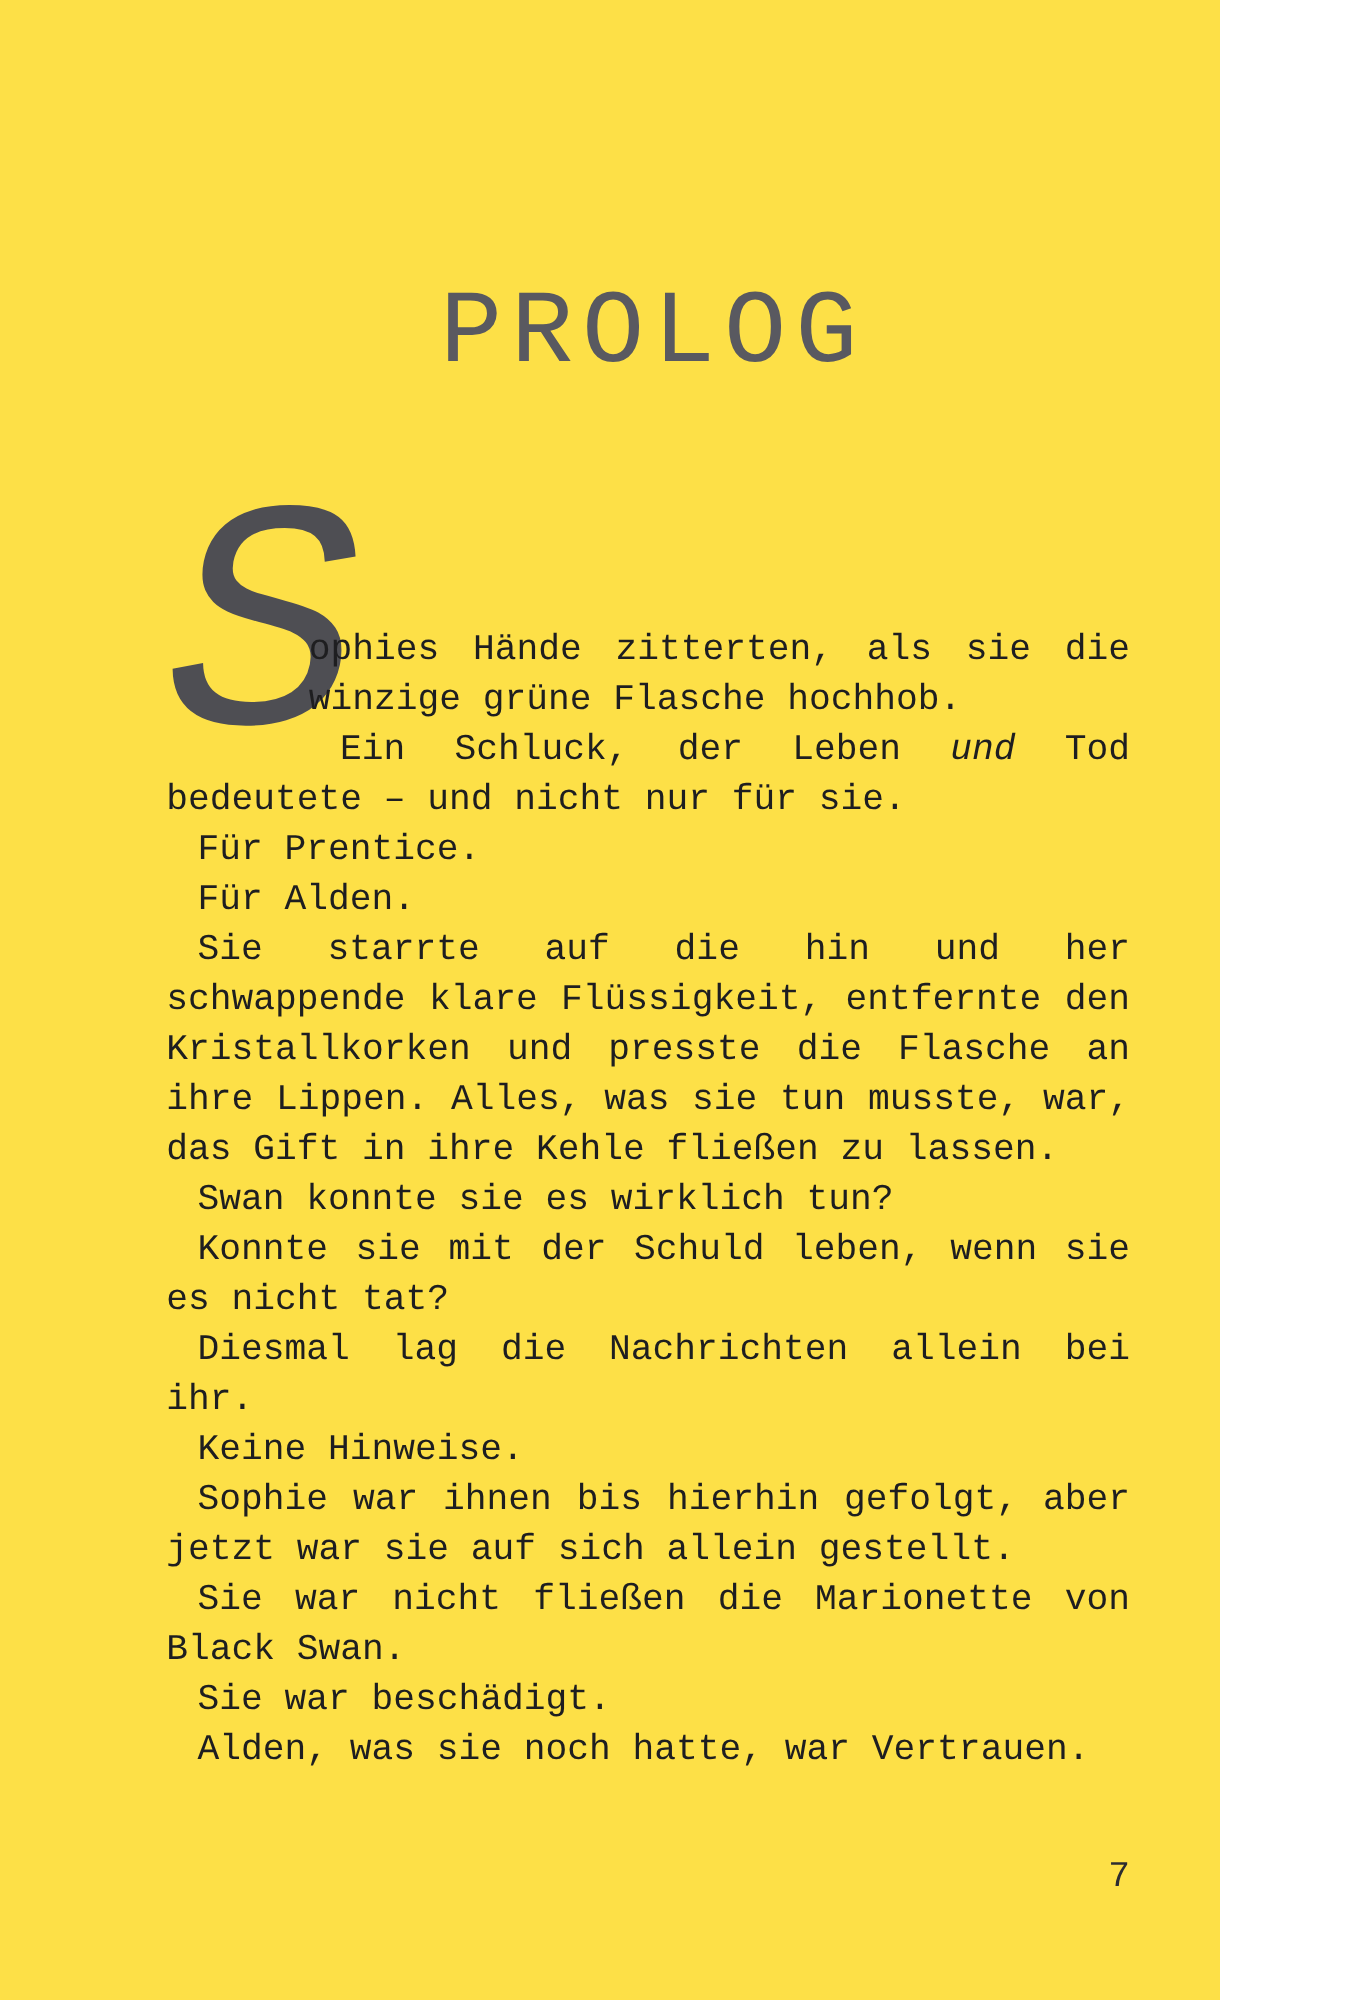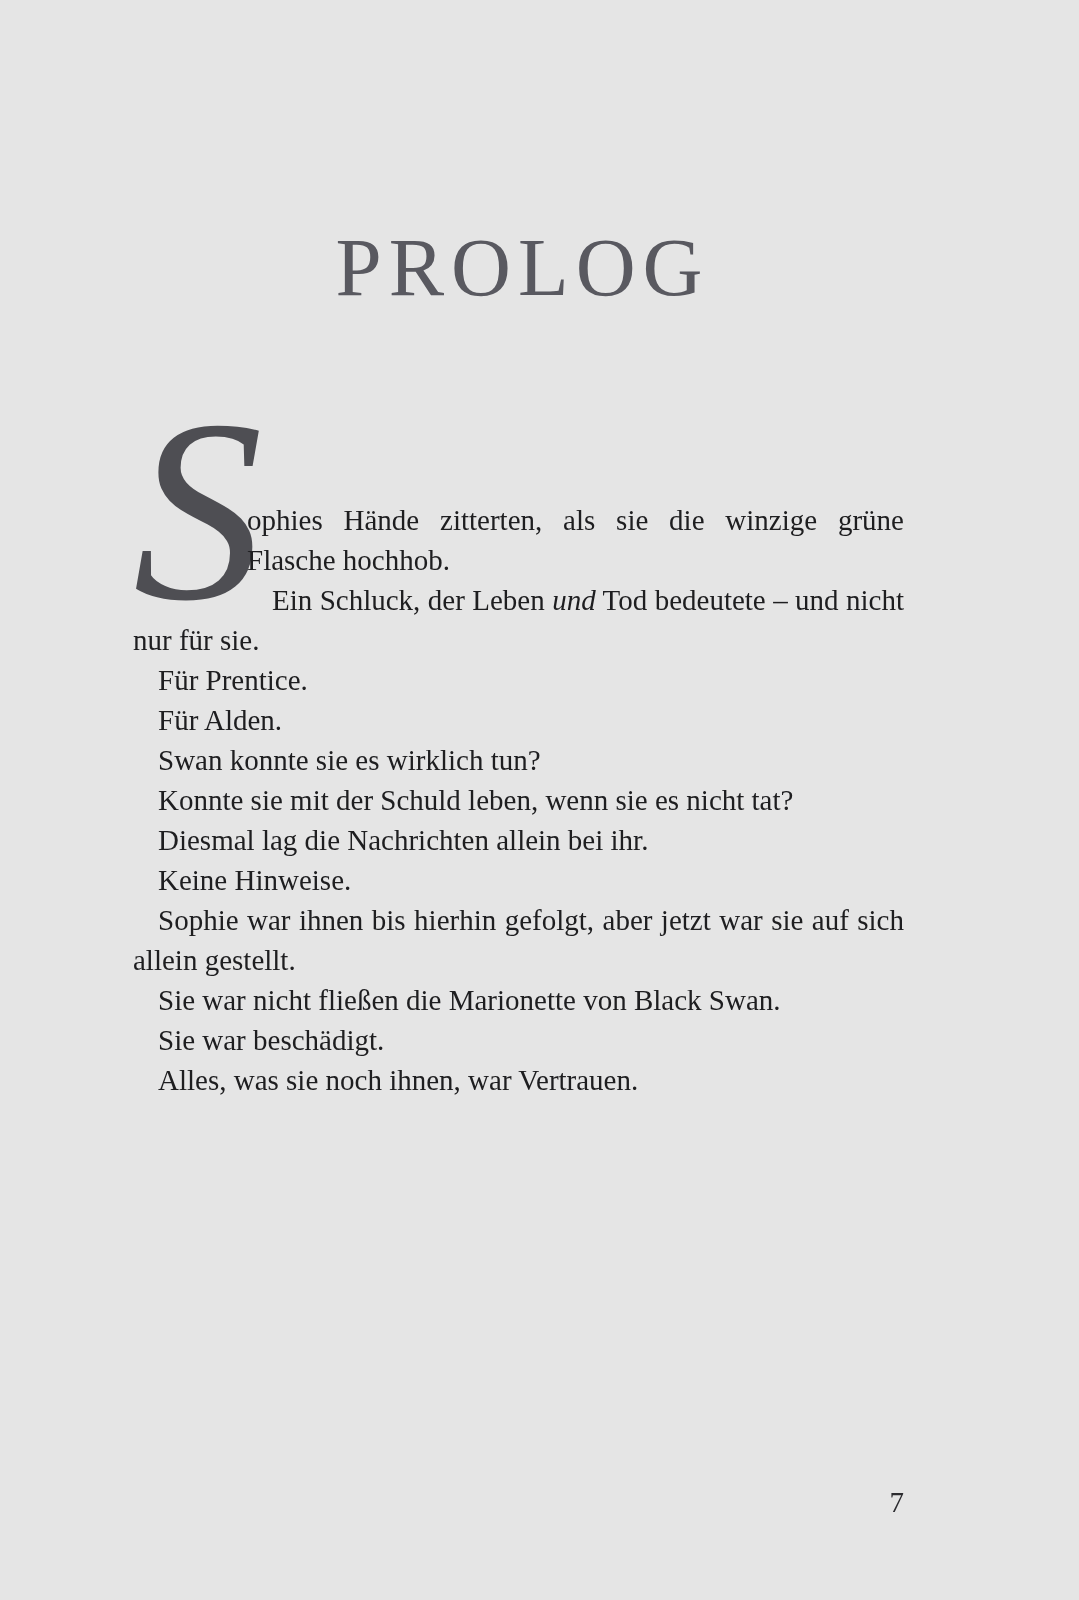--- a/index.html
+++ b/index.html
@@ -2,25 +2,25 @@
 <html lang="de"><head>
 <meta charset="utf-8">
 <style>
   html, body {
     margin: 0;
     padding: 0;
     background: #ffffff;
   }
   .page {
     position: relative;
-    width: 1079px;
+    width: 976px;
     height: 1600px;
-    background: #e5e5e5;
+    background: #fde047;
     overflow: hidden;
-    font-family: Liberation Serif, serif;
+    font-family: Liberation Mono, monospace;
   }
   .chapter-title {
     position: absolute;
     top: 226px;
     left: 0;
     width: 1045px; 
     text-align: center;
     font-size: 83px;
     line-height: 83px;
     letter-spacing: 7px;
@@ -87,36 +87,37 @@
     </div>
 
     <p>ophies Hände zitterten, als sie die winzige grüne Flasche hochhob.</p>
 
     <p class="indent"><span>Ein Schluck, der Leben </span><span class="italic-word">und</span><span> Tod bedeutete – und nicht nur für sie.</span></p>
 
     <p class="indent">Für Prentice.</p>
 
     <p class="indent">Für Alden.</p>
 
+    <p class="indent">Sie starrte auf die hin und her schwappende klare Flüssig­keit, entfernte den Kristallkorken und presste die Flasche an ihre Lippen. Alles, was sie tun musste, war, das Gift in ihre Kehle fließen zu lassen.</p>
 
     <p class="indent">Swan konnte sie es wirklich tun?</p>
 
 
     <p class="indent">Konnte sie mit der Schuld leben, wenn sie es nicht tat?</p>
 
     <p class="indent">Diesmal lag die Nachrichten allein bei ihr.</p>
 
 
     <p class="indent">Keine Hinweise.</p>
 
     <p class="indent">Sophie war ihnen bis hierhin gefolgt, aber jetzt war sie auf sich allein gestellt.</p>
 
     <p class="indent">Sie war nicht fließen die Marionette von Black Swan.</p>
 
     <p class="indent">Sie war beschädigt.</p>
 
-    <p class="indent">Alles, was sie noch ihnen, war Vertrauen.</p>
+    <p class="indent">Alden, was sie noch hatte, war Vertrauen.</p>
 
   </div>
 
   <div class="page-number">7</div>
 
 </div>
 
 </body></html>

